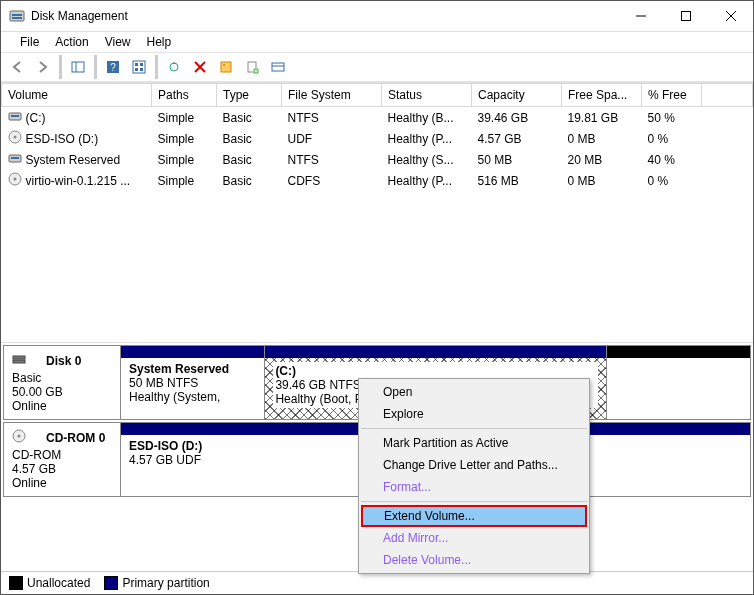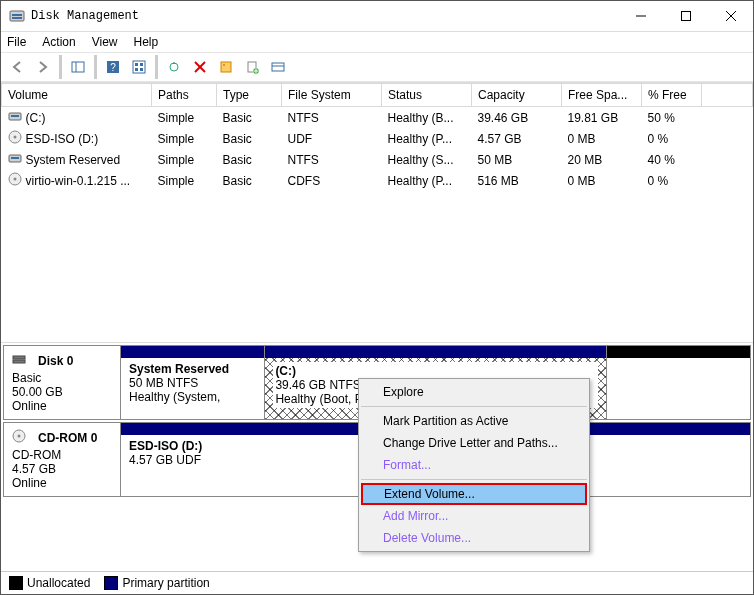--- a/index.html
+++ b/index.html
@@ -1,35 +1,35 @@
 <!DOCTYPE html>
 <html><head>
 <meta charset="utf-8">
 <style>
 html,body{margin:0;padding:0;font-family:"Segoe UI",Tahoma,sans-serif;font-size:12px;color:#000;background:#fff;}
 .window{width:754px;height:595px;border:1px solid #555;box-sizing:border-box;display:flex;flex-direction:column;background:#fff;position:relative;}
-.titlebar{height:30px;display:flex;align-items:center;border-bottom:1px solid #ddd;font-family:Liberation Mono, monospace;}
+.titlebar{height:30px;display:flex;align-items:center;border-bottom:1px solid #ddd;}
 .titlebar .icon{width:16px;height:16px;margin:0 6px 0 8px;}
 .titlebar .title{flex:1;font-size:12px;}
 .window-controls{display:flex;align-items:center;}
 .window-controls div{width:45px;height:30px;display:flex;align-items:center;justify-content:center;}
-.menubar{height:20px;display:flex;align-items:center;padding:0 6px;}
+.menubar{height:20px;display:flex;align-items:center;padding:0 19px;}
 .menubar span{margin-right:16px;}
 .toolbar{height:28px;display:flex;align-items:center;border-top:1px solid #e5e5e5;border-bottom:1px solid #e5e5e5;padding:0 4px;gap:2px;}
 .tbtn{width:22px;height:22px;display:flex;align-items:center;justify-content:center;border:1px solid transparent;}
 .tbtn.sep{width:1px;height:22px;background:#ccc;margin:0 2px;}
 .list{flex:1;overflow:auto;border-top:1px solid #ddd;border-bottom:1px solid #ddd;}
 .list table{width:100%;border-collapse:collapse;table-layout:fixed;}
 .list th{background:#fff;font-weight:400;text-align:left;border:1px solid #d9d9d9;padding:2px 6px;height:18px;white-space:nowrap;overflow:hidden;text-overflow:ellipsis;}
 .list td{padding:2px 6px;white-space:nowrap;overflow:hidden;text-overflow:ellipsis;}
 .volcell{display:flex;align-items:center;gap:4px;}
 .diskviz{height:228px;}
 .diskrow{display:flex;border:1px solid #888;margin:2px;}
 .diskinfo{width:100px;padding:6px 8px;border-right:1px solid #888;background:#fff;}
-.diskinfo .hdr{display:flex;align-items:center;gap:12px;font-weight:700;margin-bottom:2px;}
+.diskinfo .hdr{display:flex;align-items:center;gap:20px;font-weight:700;margin-bottom:2px;}
 .partitions{flex:1;display:flex;position:relative;}
 .partition{border-right:1px solid #888;background:#fff;position:relative;padding:16px 8px 6px 8px;min-width:0;}
 .partition:last-child{border-right:none;}
 .partition .band{position:absolute;top:0;left:0;right:0;height:12px;background:#00007b;}
 .partition.hatched{
   background:
     repeating-linear-gradient(45deg, rgba(0,0,0,0.55) 0 1px, transparent 1px 6px),
     repeating-linear-gradient(-45deg, rgba(0,0,0,0.55) 0 1px, transparent 1px 6px),
     #fff;
 }
@@ -318,20 +318,21 @@
         </div>
       </div>
     </div>
 
   <div class="legend">
     <span><span class="swatch" style="background:#000"></span><span>Unallocated</span></span>
     <span><span class="swatch" style="background:#00007b"></span><span>Primary partition</span></span>
   </div>
 
   <div class="ctxmenu">
+    <div class="mi">Open</div>
     <div class="mi">Explore</div>
     <div class="sep"></div>
     <div class="mi">Mark Partition as Active</div>
     <div class="mi">Change Drive Letter and Paths...</div>
     <div class="mi disabled">Format...</div>
     <div class="sep"></div>
     <div class="mi highlight">Extend Volume...</div>
     <div class="mi disabled">Add Mirror...</div>
     <div class="mi disabled">Delete Volume...</div>
   </div>

